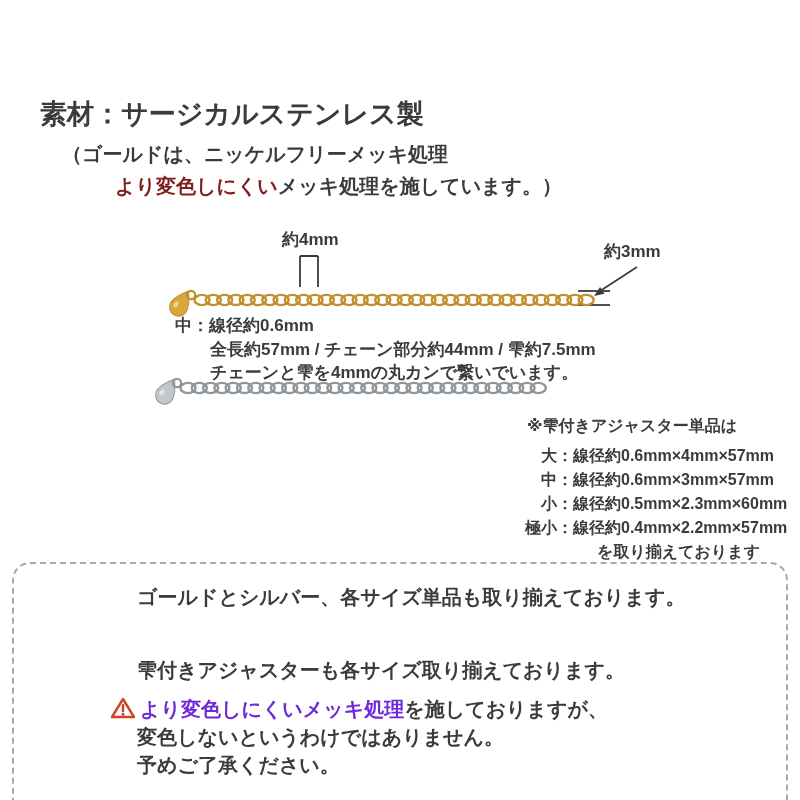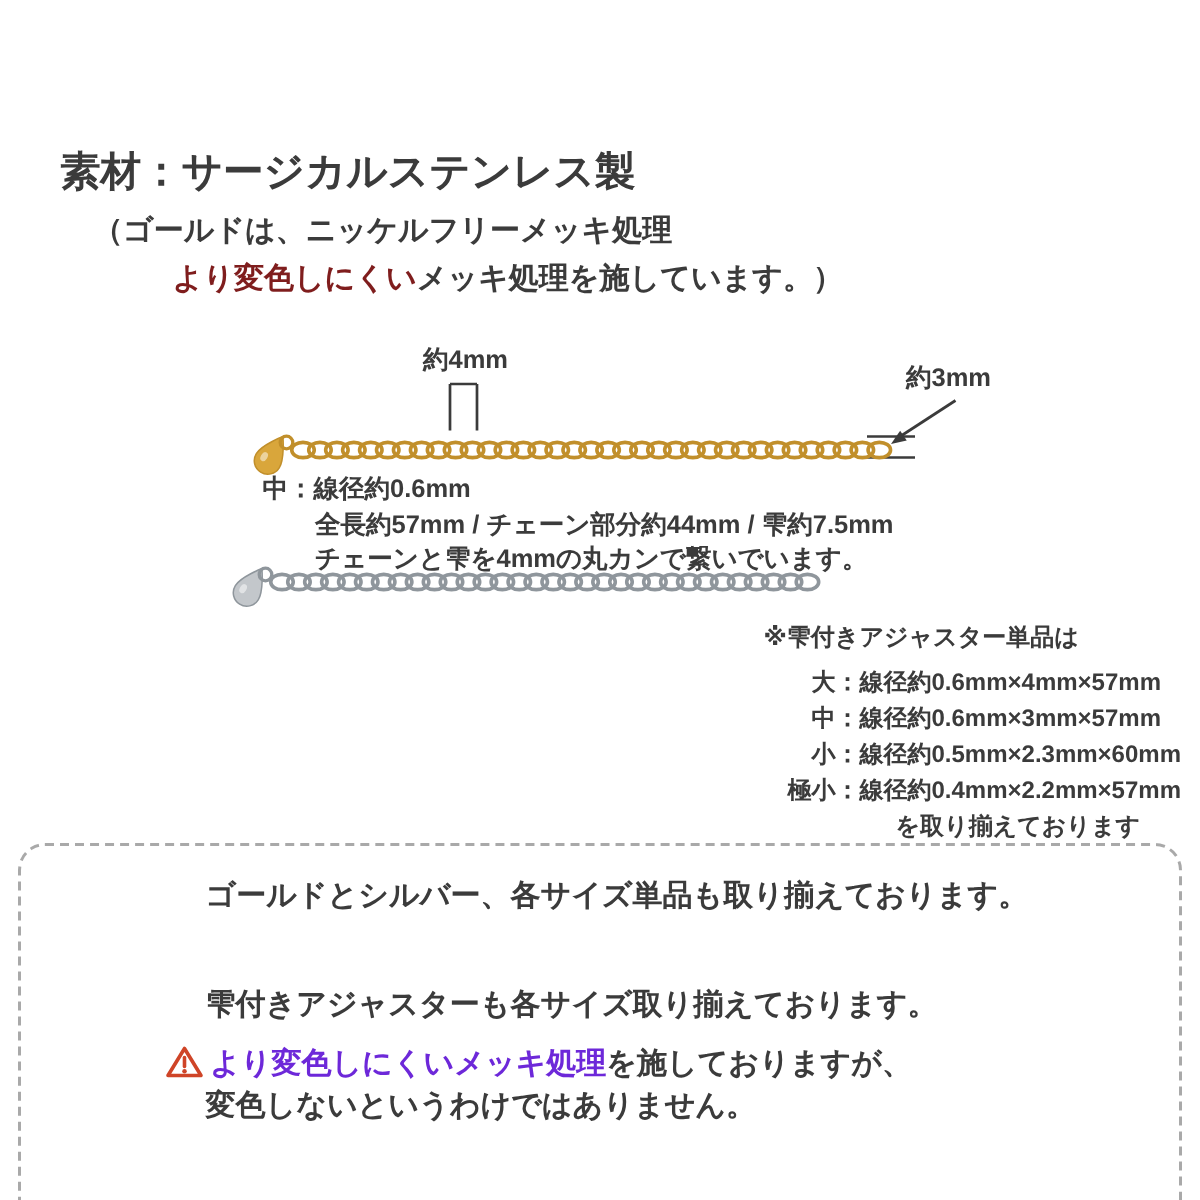--- a/index.html
+++ b/index.html
@@ -122,32 +122,33 @@
       <ellipse cx="358.40000000000003" cy="20" rx="7.5" ry="5.1" fill="none" stroke="#8f969c" stroke-width="2.4"></ellipse>
       <ellipse cx="369.70000000000005" cy="20" rx="7.5" ry="5.1" fill="none" stroke="#8f969c" stroke-width="2.4"></ellipse>
       <ellipse cx="381" cy="20" rx="7.5" ry="5.1" fill="none" stroke="#8f969c" stroke-width="2.4"></ellipse>
       <ellipse cx="392.3" cy="20" rx="7.5" ry="5.1" fill="none" stroke="#8f969c" stroke-width="2.4"></ellipse>
     </svg>
 
   <div class="t spec" style="left:175px;top:316px;">中：線径約0.6mm</div>
   <div class="t spec" style="left:210px;top:340px;">全長約57mm / チェーン部分約44mm / 雫約7.5mm</div>
   <div class="t spec" style="left:210px;top:363px;">チェーンと雫を4mmの丸カンで繋いでいます。</div>
 
-  <div class="t list" style="left:509px;top:416px;">※雫付きアジャスター単品は</div>
+  <div class="t list" style="left:527px;top:416px;">※雫付きアジャスター単品は</div>
   <div class="t list" style="left:541px;top:446px;">大：線径約0.6mm×4mm×57mm</div>
   <div class="t list" style="left:541px;top:470px;">中：線径約0.6mm×3mm×57mm</div>
   <div class="t list" style="left:541px;top:494px;">小：線径約0.5mm×2.3mm×60mm</div>
   <div class="t list" style="left:525px;top:518px;">極小：線径約0.4mm×2.2mm×57mm</div>
   <div class="t list" style="left:597px;top:542px;">を取り揃えております</div>
 
   <div id="info-box"></div>
   <div class="t foot" style="left:137px;top:585px;">ゴールドとシルバー、各サイズ単品も取り揃えております。</div>
   <div class="t foot" style="left:137px;top:658px;">雫付きアジャスターも各サイズ取り揃えております。</div>
 
   <svg class="overlay" style="left:110px;top:696px;" width="26" height="24">
     <path d="M13 3 L24 21 H2 Z" fill="#ffffff" stroke="#cf4427" stroke-width="2.4" stroke-linejoin="round"></path>
     <line x1="13" y1="9" x2="13" y2="15" stroke="#cf4427" stroke-width="2.4" stroke-linecap="round"></line>
     <circle cx="13" cy="18.2" r="1.5" fill="#cf4427"></circle>
   </svg>
   <div class="t foot" style="left:140px;top:697px;"><span class="warnred">より変色しにくいメッキ処理</span><span>を施しておりますが、</span></div>
   <div class="t foot" style="left:137px;top:725px;">変色しないというわけではありません。</div>
+  <div class="t foot" style="left:137px;top:753px;">予めご了承ください。</div>
 
 </div>
 
 </body></html>

